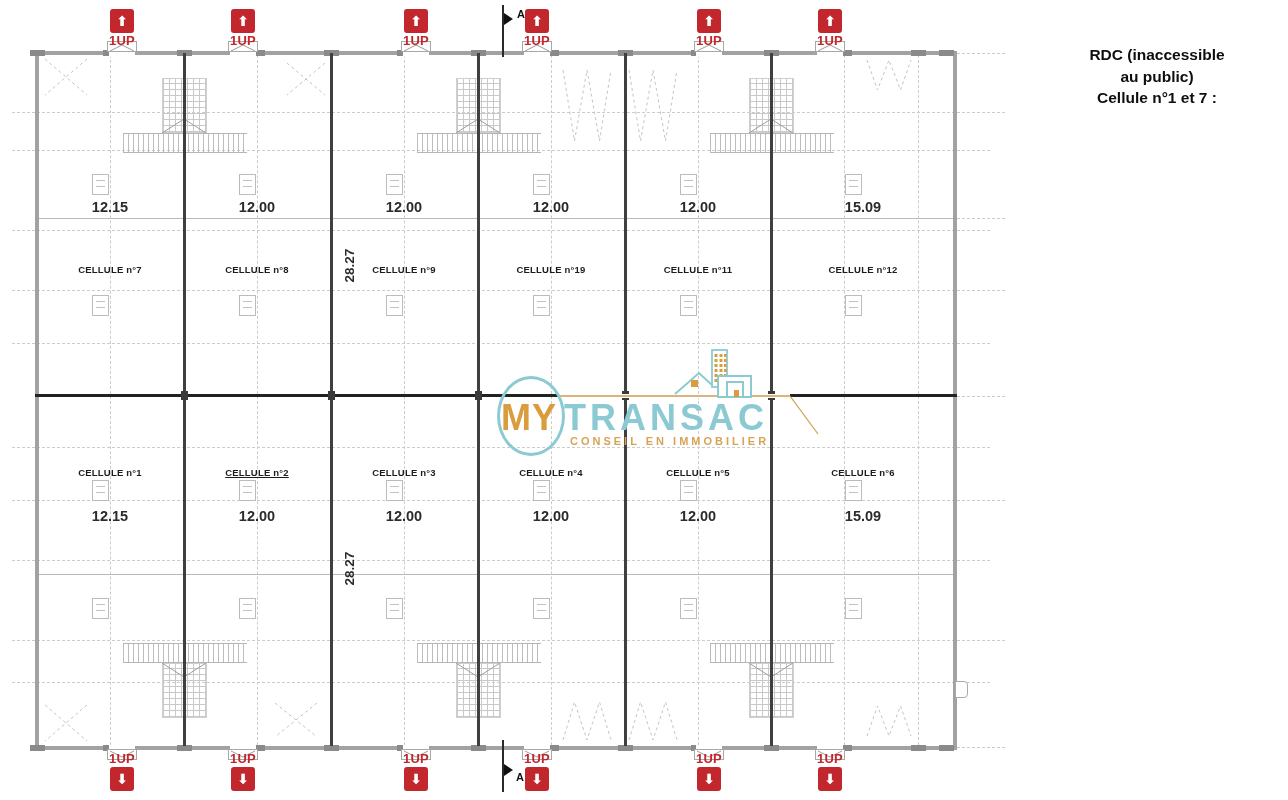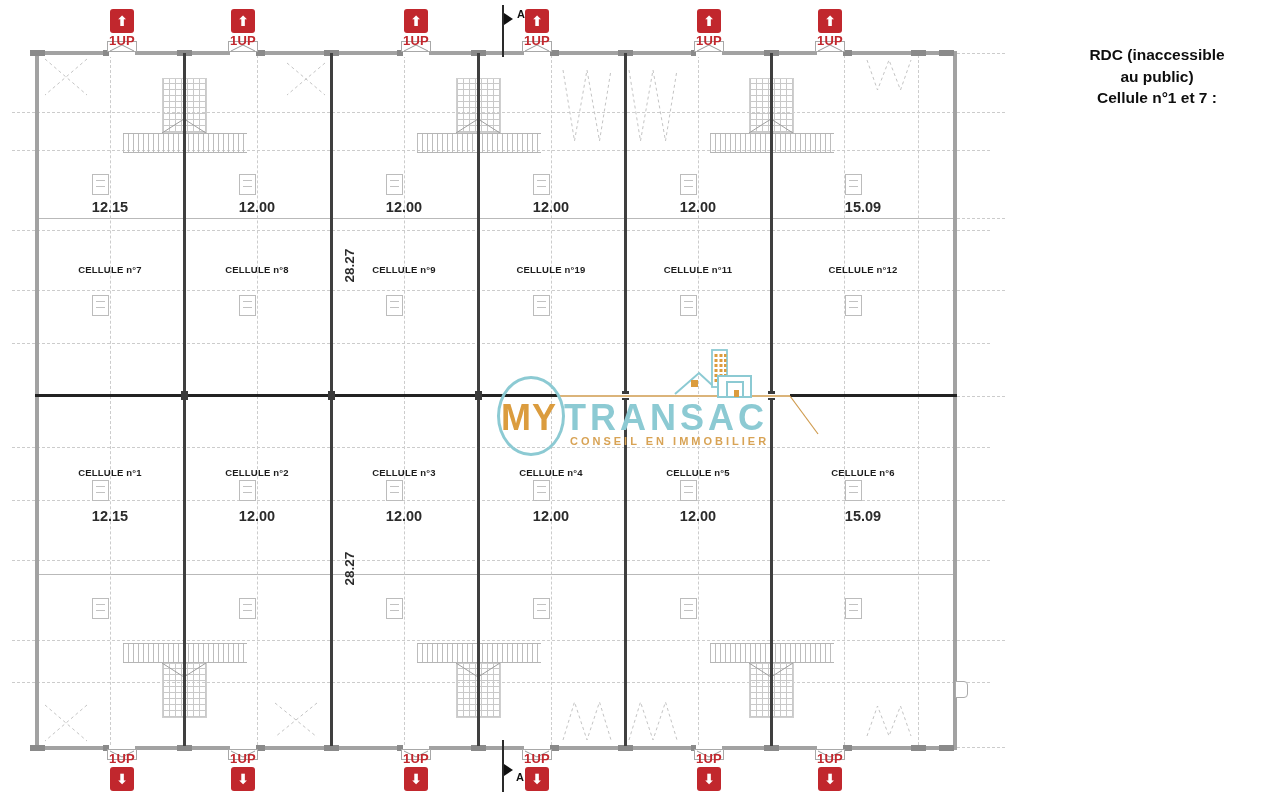--- a/index.html
+++ b/index.html
@@ -354,21 +354,21 @@
       <div class="note-box" style="left: 845px; top: 598px;">
         <i></i>
         <i></i>
       </div>
       <div class="dim" style="left: 40px; top: 199px; width: 140px;">12.15</div>
       <div class="cell-label" style="left: 40px; top: 264px; width: 140px;">CELLULE n°7</div>
       <div class="cell-label" style="left: 40px; top: 467px; width: 140px;">CELLULE n°1</div>
       <div class="dim" style="left: 40px; top: 508px; width: 140px;">12.15</div>
       <div class="dim" style="left: 187px; top: 199px; width: 140px;">12.00</div>
       <div class="cell-label" style="left: 187px; top: 264px; width: 140px;">CELLULE n°8</div>
-      <div class="cell-label" style="left: 187px; top: 467px; width: 140px;">CELLULE n°2</div>
+      <div class="cell-label" style="left: 187px; top: 467px; width: 140px; text-decoration: underline;">CELLULE n°2</div>
       <div class="dim" style="left: 187px; top: 508px; width: 140px;">12.00</div>
       <div class="dim" style="left: 334px; top: 199px; width: 140px;">12.00</div>
       <div class="cell-label" style="left: 334px; top: 264px; width: 140px;">CELLULE n°9</div>
       <div class="cell-label" style="left: 334px; top: 467px; width: 140px;">CELLULE n°3</div>
       <div class="dim" style="left: 334px; top: 508px; width: 140px;">12.00</div>
       <div class="dim" style="left: 481px; top: 199px; width: 140px;">12.00</div>
       <div class="cell-label" style="left: 481px; top: 264px; width: 140px;">CELLULE n°19</div>
       <div class="cell-label" style="left: 481px; top: 467px; width: 140px;">CELLULE n°4</div>
       <div class="dim" style="left: 481px; top: 508px; width: 140px;">12.00</div>
       <div class="dim" style="left: 628px; top: 199px; width: 140px;">12.00</div>

